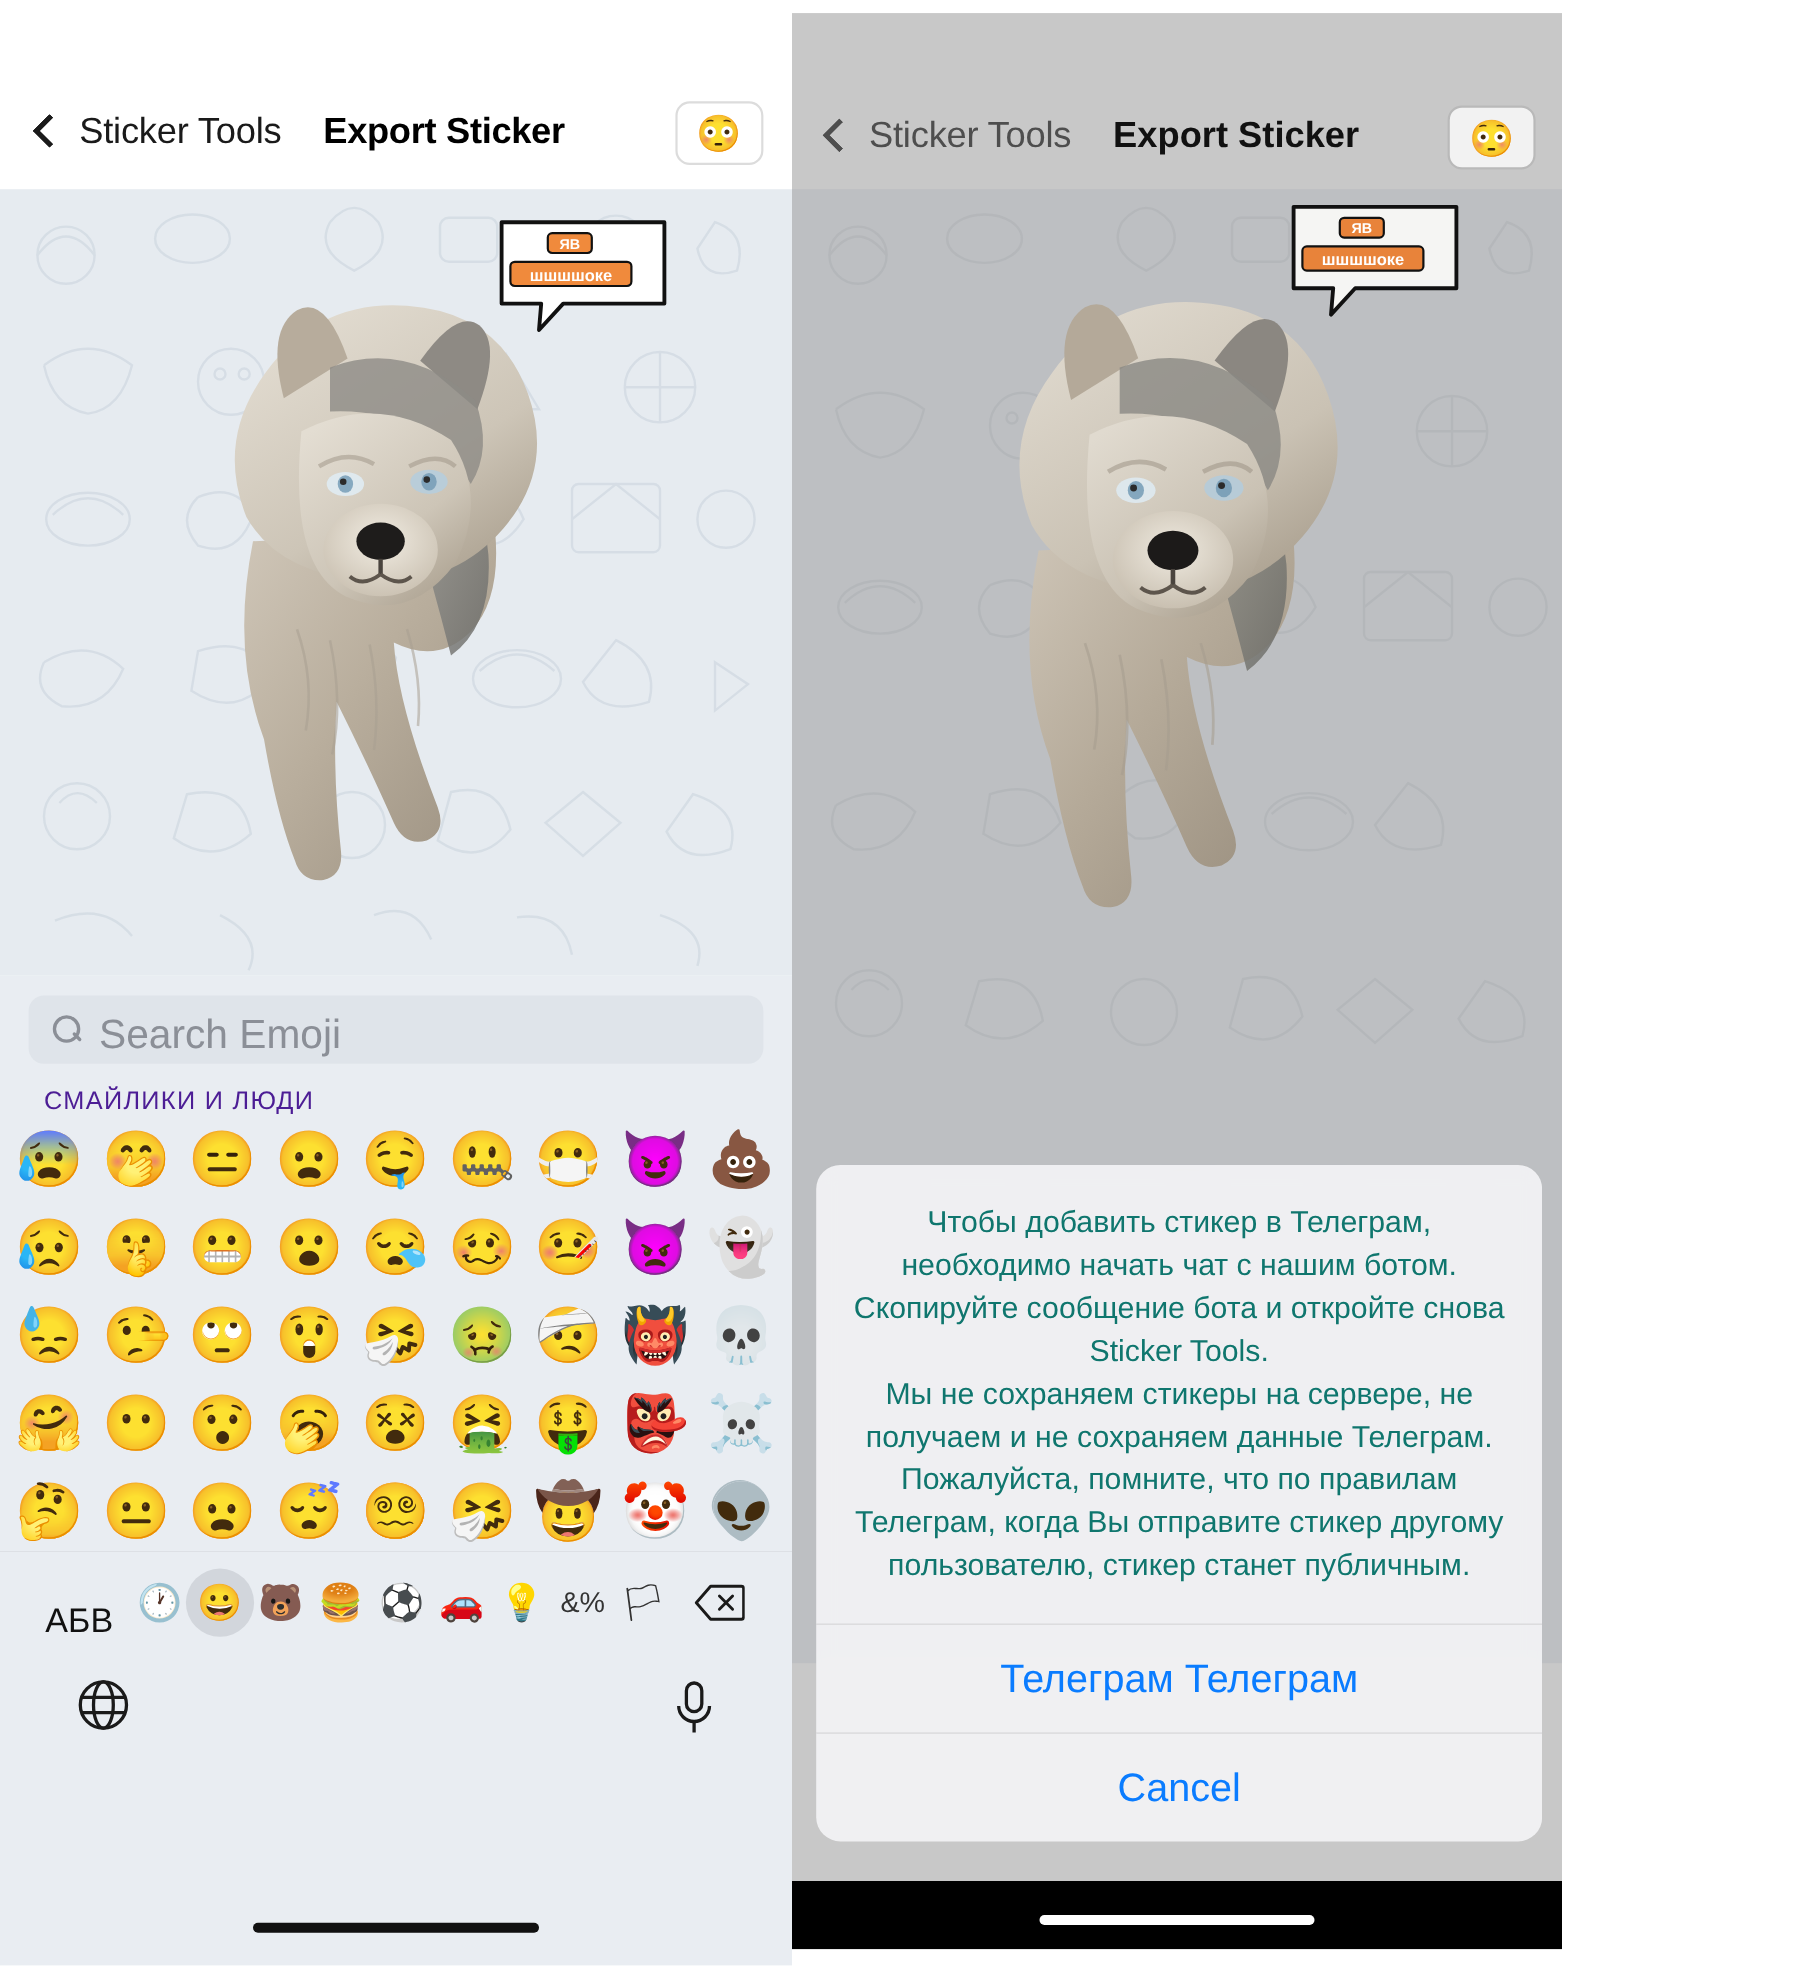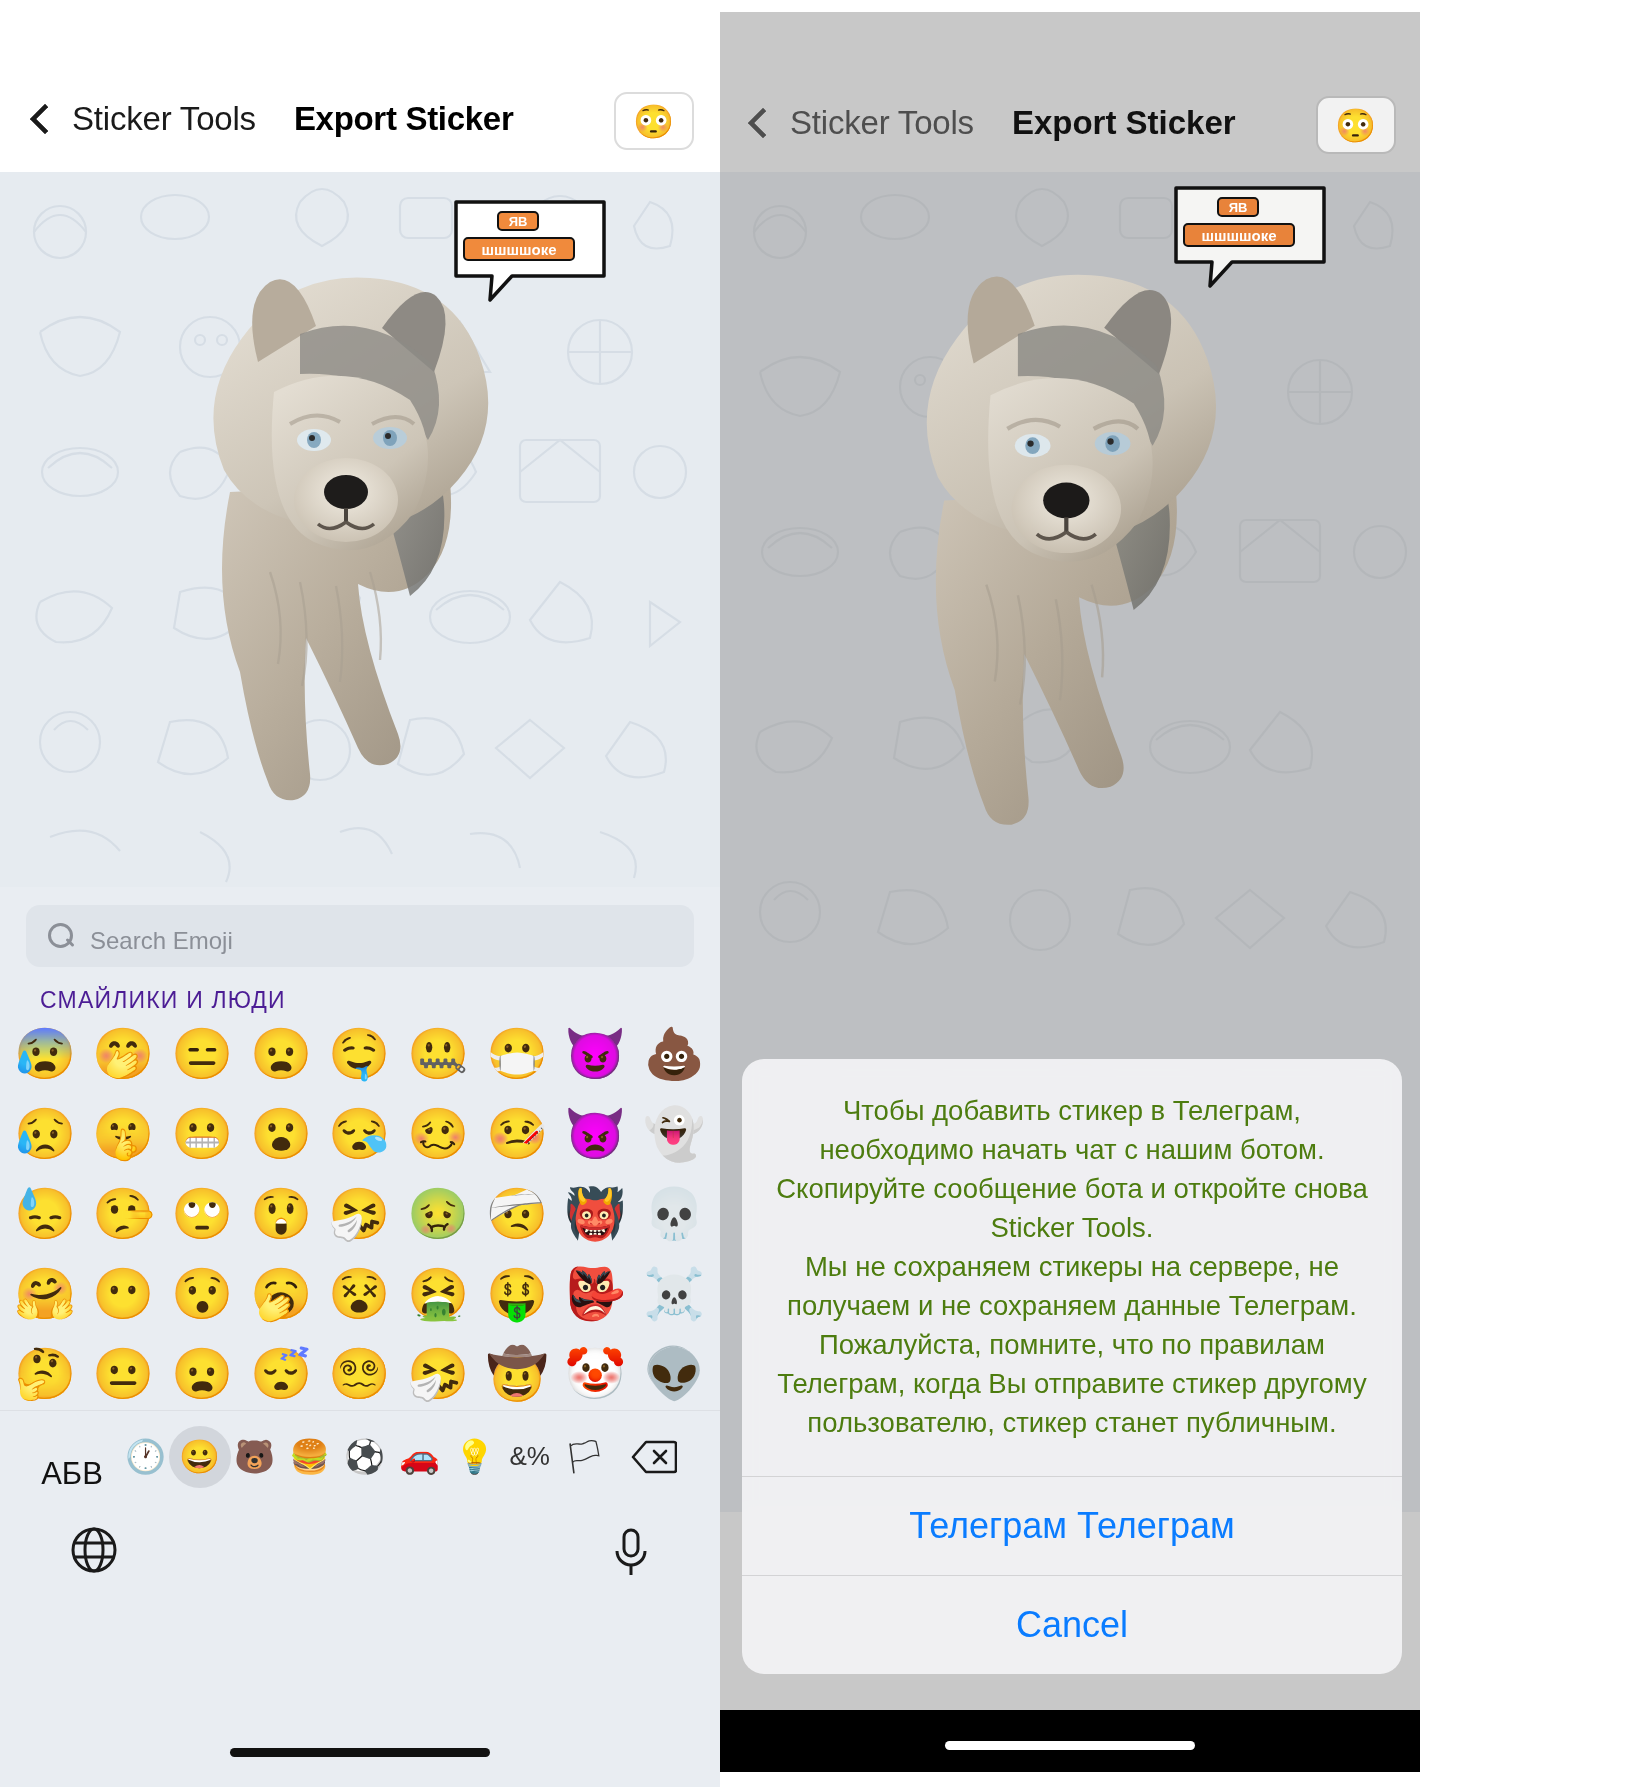--- a/index.html
+++ b/index.html
@@ -81,21 +81,21 @@
   .search-icon { width: 26px; height: 26px; position: relative; flex: none; }
   .search-icon::before {
     content: ""; position: absolute; left: 0; top: 0;
     width: 19px; height: 19px; border: 3px solid #8b8f97; border-radius: 50%;
   }
   .search-icon::after {
     content: ""; position: absolute; left: 17px; top: 18px;
     width: 10px; height: 3px; background: #8b8f97; transform: rotate(45deg);
     border-radius: 2px;
   }
-  .search-placeholder { font-size: 24px; color: #8b8f97; margin-top: 10px; }
+  .search-placeholder { font-size: 37px; color: #8b8f97; margin-top: 10px; }
   .cat-title {
     font-size: 23px; color: #4c1d95; letter-spacing: 1.2px;
     padding: 14px 0 4px 40px;
   }
   .emoji-grid {
     display: grid; grid-template-columns: repeat(9, 1fr);
     padding: 0 6px; row-gap: 8px;
   }
   .emoji-cell {
     height: 72px; display: flex; align-items: center; justify-content: center;
@@ -169,21 +169,21 @@
     position: absolute; left: 22px; bottom: 98px;
     width: 660px;
     background: rgba(242,242,244,0.94);
     border-radius: 22px;
     overflow: hidden;
     backdrop-filter: blur(8px);
   }
   .alert-msg {
     padding: 32px 30px 34px 30px;
     font-size: 27.5px; line-height: 1.42;
-    color: #4d7c0f; text-align: center;
+    color: #0f766e; text-align: center;
     white-space: pre-line;
   }
   .alert-sep { height: 1px; background: rgba(0,0,0,0.12); }
   .alert-btn {
     height: 98px; display: flex; align-items: center; justify-content: center;
     font-size: 36px; color: #0a7cff;
   }
   .alert-btn.primary { font-weight: normal; }
   .home-bar-dark {
     position: absolute; left: 0; bottom: 0; width: 700px; height: 62px;

